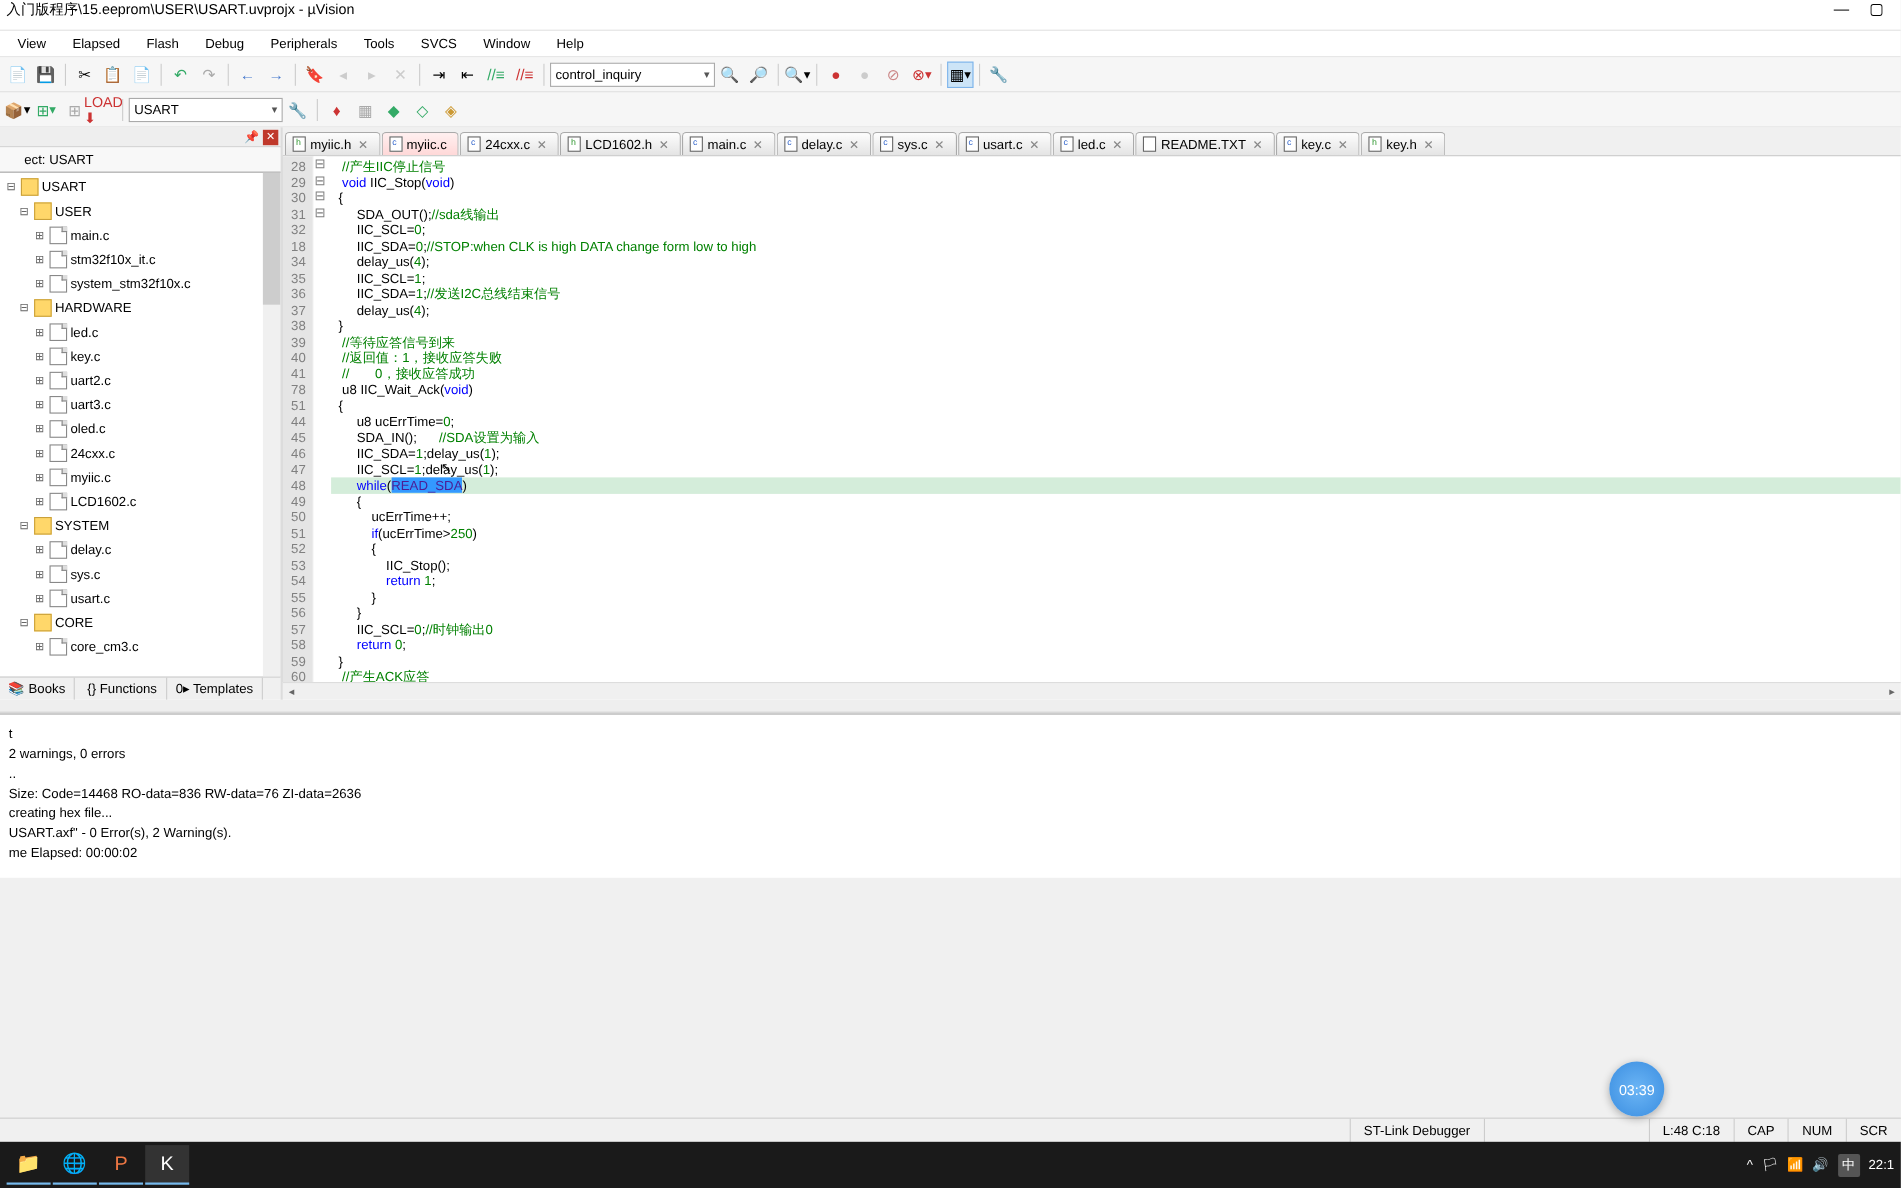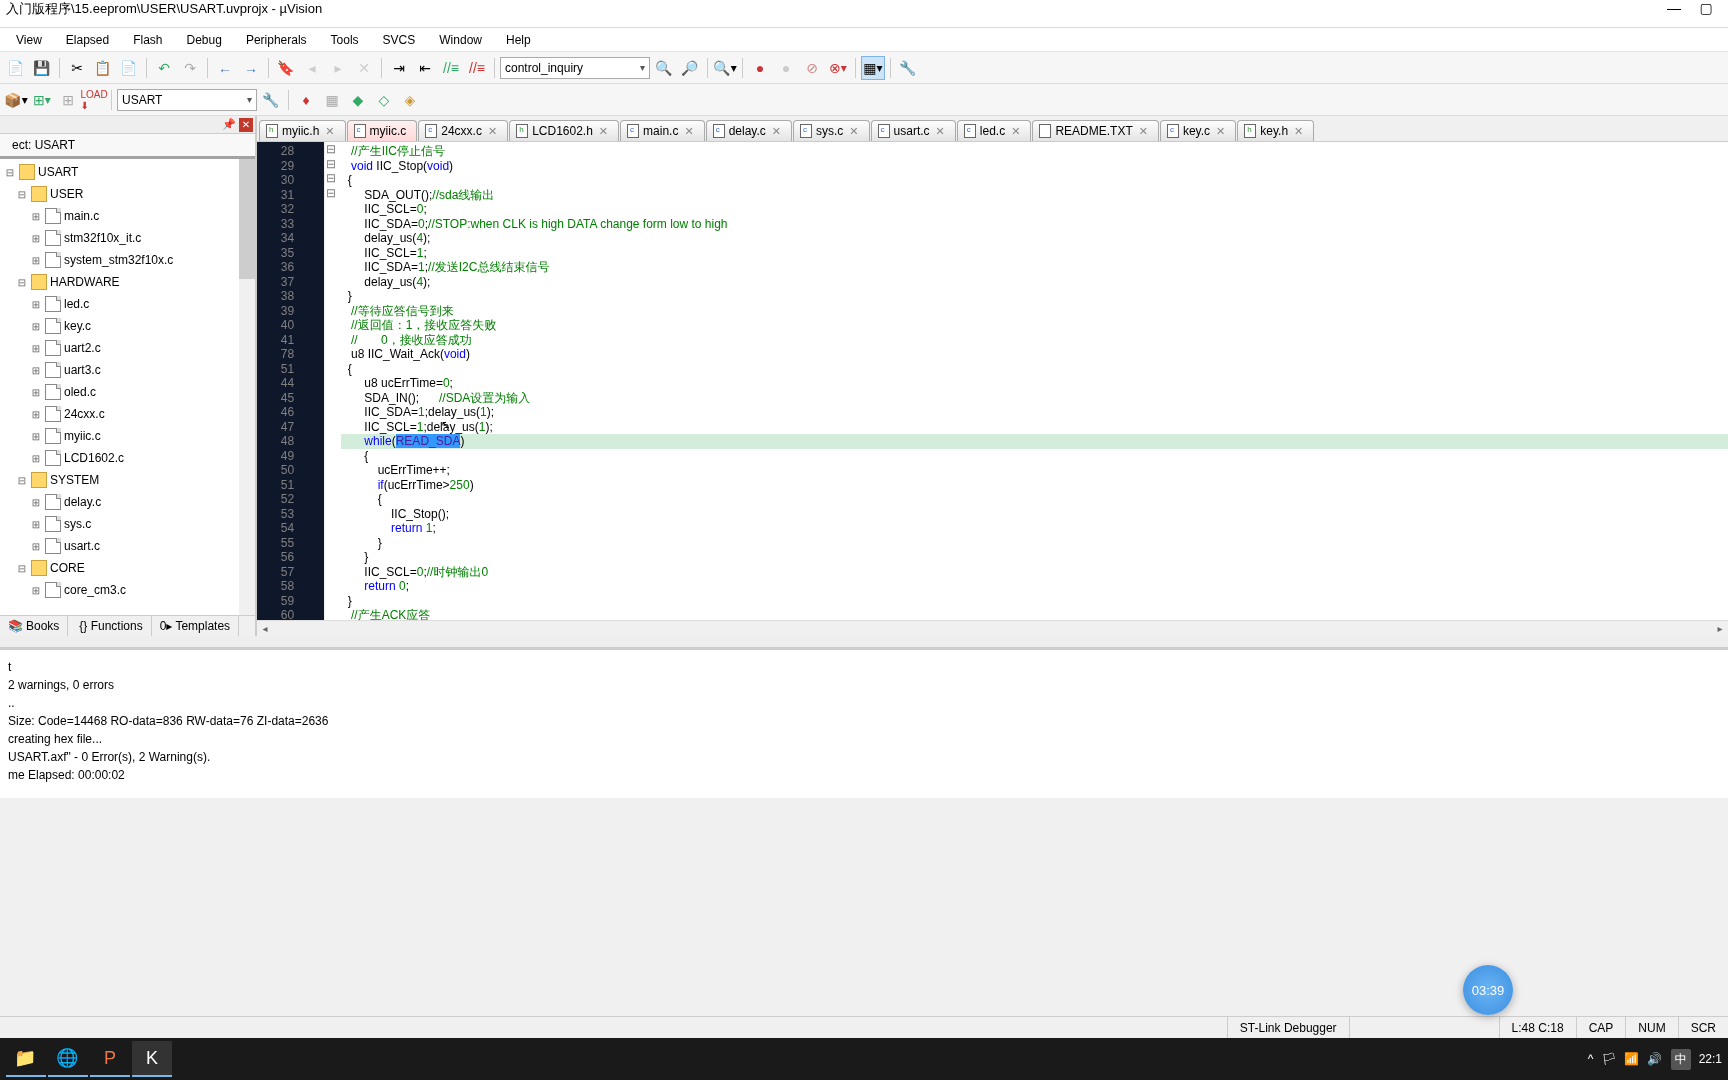--- a/index.html
+++ b/index.html
@@ -14,21 +14,21 @@
 .tsep{width:1px;height:20px;background:#ccc;margin:0 3px}
 .tcombo{height:22px;border:1px solid #aaa;background:#fff;padding:0 4px;min-width:150px;display:flex;align-items:center}
 .tcombo .arrow{margin-left:auto;font-size:10px;color:#555}
 .tbtn.active{border:1px solid #7eb4ea;background:#cce4f7}
 
 .main-area{display:flex;height:520px}
 .sidebar{width:256px;background:#fff;border-right:1px solid #ccc;display:flex;flex-direction:column;position:relative}
 .side-hdr{background:#eee;height:18px;border-bottom:1px solid #ccc;display:flex;align-items:center;padding:0 2px}
 .side-hdr .pin{margin-left:auto;font-size:11px;padding:0 3px;cursor:pointer}
 .side-hdr .close{background:#c0392b;color:#fff;width:14px;height:14px;text-align:center;line-height:14px;font-size:10px;cursor:pointer}
-.side-title{padding:4px 12px;background:#f8f8f8;border-bottom:3px solid #a3a3a3}
+.side-title{padding:4px 22px;background:#f8f8f8;border-bottom:1px solid #a3a3a3}
 .tree{flex:1;overflow-y:auto;padding:2px 0;position:relative}
 .tree .scroll-track{position:absolute;right:0;top:0;bottom:0;width:16px;background:#f0f0f0}
 .tree .scroll-thumb{position:absolute;right:0;top:0;width:16px;height:120px;background:#cdcdcd}
 .tree-item{display:flex;align-items:center;height:22px;padding-left:4px;cursor:pointer}
 .tree-item .exp{width:12px;font-size:10px;color:#666;text-align:center}
 .tree-item .ic{width:16px;height:16px;margin:0 3px;display:inline-block}
 .ic-folder{background:#ffd76a;border:1px solid #caa13b}
 .ic-file{background:#fff;border:1px solid #888;position:relative}
 .ic-file:after{content:"";position:absolute;top:-1px;right:-1px;width:4px;height:4px;background:#ddd;border-left:1px solid #888;border-bottom:1px solid #888}
 .side-tabs{display:flex;border-top:1px solid #ccc;background:#f0f0f0}
@@ -38,21 +38,21 @@
 .file-tabs{background:#f0f0f0;height:26px;display:flex;align-items:flex-end;padding:0 2px;border-bottom:1px solid #ccc;overflow:hidden}
 .ftab{display:flex;align-items:center;padding:3px 10px 3px 6px;background:linear-gradient(#fdfdfd,#e4e4e4);border:1px solid #aaa;border-bottom:none;border-radius:4px 4px 0 0;margin-right:1px;font-size:12px;cursor:pointer;gap:4px;white-space:nowrap}
 .ftab.active{background:#fff}
 .ftab .fic{width:12px;height:14px;background:#fff;border:1px solid #666;position:relative;display:inline-block}
 .ftab .fic.c:before{content:"c";position:absolute;font-size:8px;color:#36c;left:2px;top:0}
 .ftab .fic.h:before{content:"h";position:absolute;font-size:8px;color:#393;left:2px;top:0}
 .ftab .fic.txt:before{}
 .ftab .close-x{color:#888;font-size:11px;margin-left:2px}
 
 .code-wrap{flex:1;display:flex;overflow:hidden;position:relative}
-.gutter{width:68px;background:#0f172a;text-align:center;padding:2px 6px 2px 0;color:#808080;font-family:Consolas,monospace;font-size:13px;line-height:14.5px;border-right:1px solid #eee}
+.gutter{width:28px;background:#e5e5e5;text-align:right;padding:2px 6px 2px 0;color:#808080;font-family:Consolas,monospace;font-size:13px;line-height:14.5px;border-right:1px solid #eee}
 .fold-col{width:12px;background:#fff;font-family:Consolas,monospace;font-size:10px;line-height:14.5px;color:#808080;text-align:center}
 .code{flex:1;font-family:Consolas,monospace;font-size:13px;line-height:14.5px;padding:2px 0 2px 4px;white-space:pre;position:relative}
 .code .line{height:14.5px}
 .code .hl{background:#d4edda}
 .kw{color:#0000ff}
 .cm{color:#008000}
 .num{color:#008000}
 .sel{background:#3399ff;color:#4c1d95}
 .hscroll{height:16px;background:#f0f0f0;border-top:1px solid #ddd;display:flex;align-items:center}
 .hscroll .arrow{width:16px;text-align:center;font-size:10px;color:#666;cursor:pointer}
@@ -135,21 +135,21 @@
   <span class="tsep"></span>
   <span class="tbtn active">▦<small>▾</small></span>
   <span class="tsep"></span>
   <span class="tbtn">🔧</span>
 </div>
 
 <div class="toolbar">
   <span class="tbtn">📦<small>▾</small></span>
   <span class="tbtn" style="color:#3a6">⊞<small>▾</small></span>
   <span class="tbtn" style="color:#aaa">⊞</span>
-  <span class="tbtn" style="color:#c33;font-size:10px">LOAD<br>⬇</span>
+  <span class="tbtn" style="color:#c33;font-size:13px">LOAD<br>⬇</span>
   <span class="tsep"></span>
   <div class="tcombo" style="min-width:140px">
       <span>USART</span>
       <span class="arrow">▾</span>
     </div>
   <span class="tbtn">🔧</span>
   <span class="tsep"></span>
   <span class="tbtn" style="color:#c33">♦</span>
   <span class="tbtn" style="color:#aaa">▦</span>
   <span class="tbtn" style="color:#3a6">◆</span>
@@ -348,21 +348,21 @@
           <span class="close-x">✕</span>
         </div>
       </div>
     <div class="code-wrap">
       <div class="gutter" id="gutter">
           <div>28</div>
           <div>29</div>
           <div>30</div>
           <div>31</div>
           <div>32</div>
-          <div>33</div>
+          <div>18</div>
           <div>34</div>
           <div>35</div>
           <div>36</div>
           <div>37</div>
           <div>38</div>
           <div>39</div>
           <div>40</div>
           <div>41</div>
           <div>78</div>
           <div>51</div>

